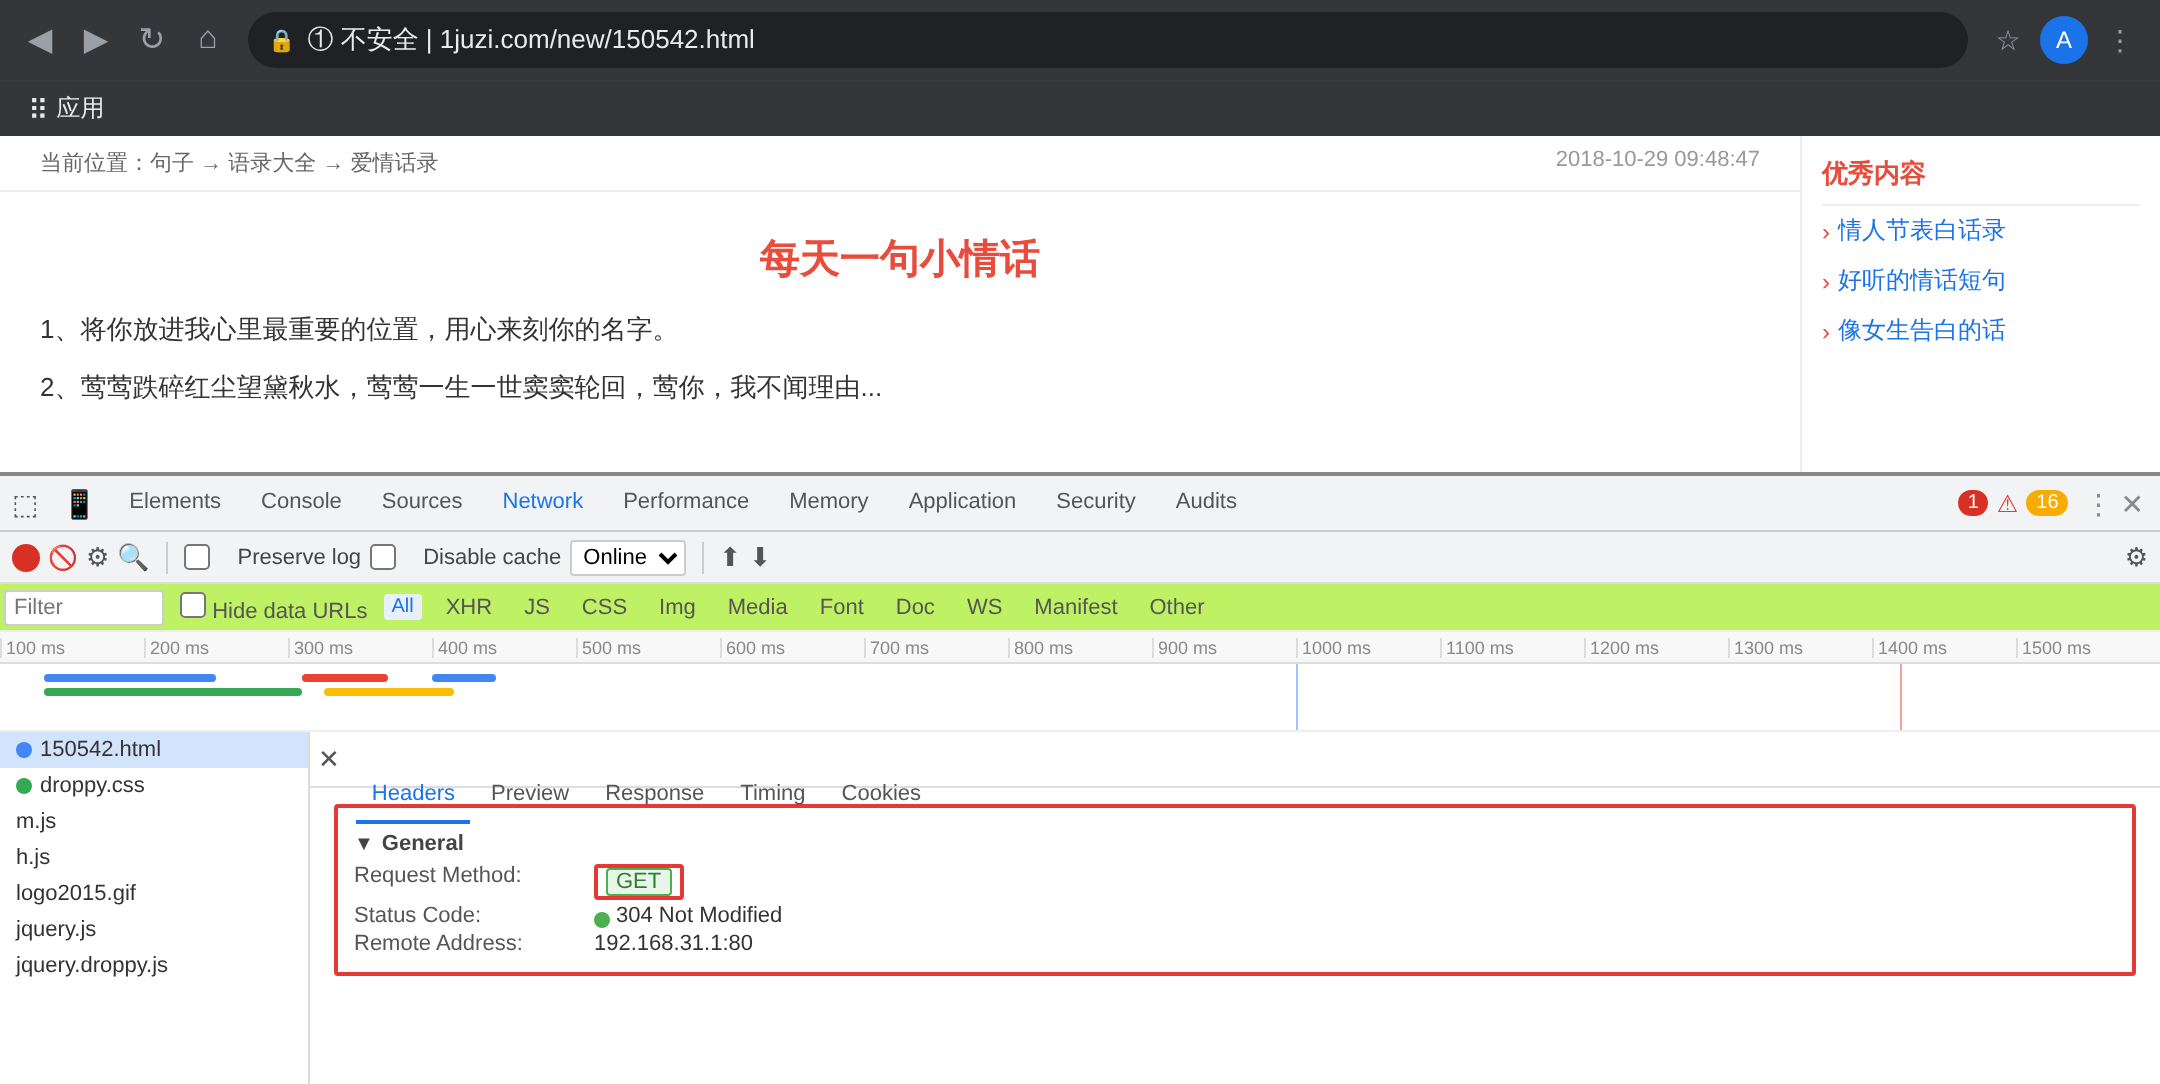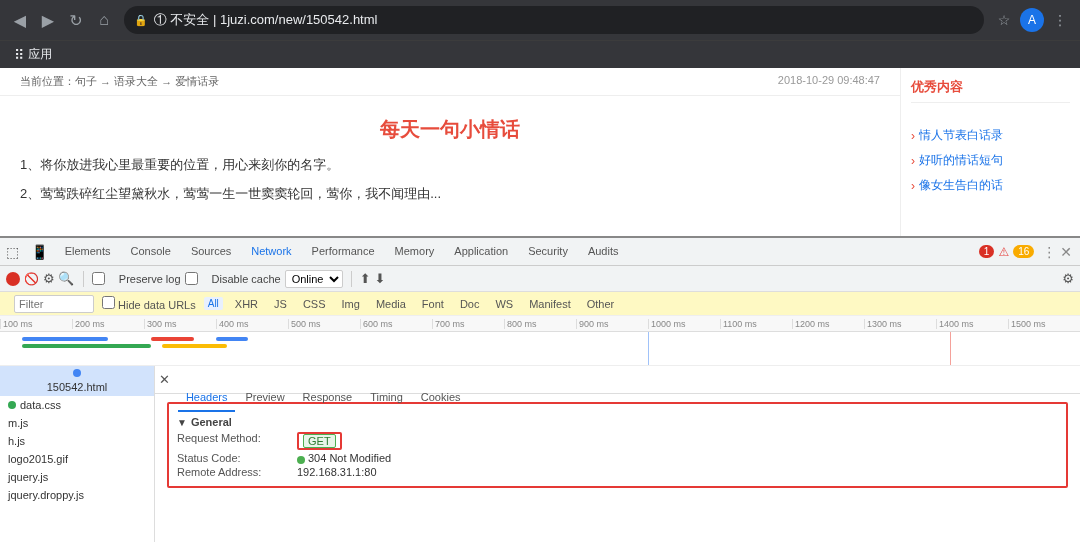--- a/index.html
+++ b/index.html
@@ -25,21 +25,21 @@
     .page-content { flex: 1; background: #fff; overflow: hidden; position: relative; }
     .page-header { background: #fff; padding: 6px 20px; border-bottom: 1px solid #eee; }
     .breadcrumb { font-size: 11px; color: #666; }
     .page-date { float: right; font-size: 11px; color: #999; }
 
     .page-body { padding: 10px 20px; }
     .page-title { text-align: center; color: #e74c3c; font-size: 20px; font-weight: bold; padding: 10px 0; }
     .page-text { font-size: 13px; color: #333; line-height: 1.8; }
 
     .sidebar { width: 180px; background: #fff; border-left: 1px solid #eee; padding: 10px; overflow: hidden; }
-    .sidebar-title { color: #e74c3c; font-size: 13px; font-weight: bold; border-bottom: 1px solid #eee; padding-bottom: 6px; margin-bottom: 20px; }
+    .sidebar-title { color: #e74c3c; font-size: 13px; font-weight: bold; border-bottom: 1px solid #eee; padding-bottom: 6px; margin-bottom: 0; }
     .sidebar-item { font-size: 12px; color: #1a73e8; padding: 4px 0; cursor: pointer; display: flex; align-items: center; gap: 4px; }
     .sidebar-item::before { content: '›'; color: #e74c3c; }
 
     
     .devtools-toolbar { background: #f1f3f4; height: 28px; display: flex; align-items: center; border-bottom: 1px solid #ccc; }
     .devtools-tab { padding: 0 10px; height: 46px; display: flex; align-items: center; font-size: 11px; color: #555; cursor: pointer; border-bottom: 2px solid transparent; }
     .devtools-tab.active { color: #1a73e8; border-bottom: 2px solid #1a73e8; }
     .devtools-spacer { flex: 1; }
     .devtools-controls { display: flex; align-items: center; gap: 4px; padding: 0 8px; }
     .error-badge { background: #d93025; color: white; font-size: 10px; padding: 1px 5px; border-radius: 10px; }
@@ -48,39 +48,39 @@
     
     .network-toolbar { background: #f1f3f4; height: 26px; display: flex; align-items: center; padding: 0 6px; gap: 4px; border-bottom: 1px solid #ddd; }
     .record-btn { width: 14px; height: 14px; border-radius: 50%; background: #d93025; border: none; cursor: pointer; }
     .clear-btn { background: none; border: none; cursor: pointer; font-size: 12px; color: #555; }
     .checkbox-label { display: flex; align-items: center; gap: 14px; font-size: 11px; color: #444; cursor: pointer; }
     .online-select { font-size: 11px; border: 1px solid #ccc; border-radius: 2px; padding: 1px 2px; background: #fff; }
     .import-btn { background: none; border: none; cursor: pointer; font-size: 13px; color: #555; }
     .network-settings { margin-left: auto; background: none; border: none; cursor: pointer; font-size: 13px; color: #555; }
 
     
-    .filter-row { background: #fef9c3; height: 24px; display: flex; align-items: center; padding: 0 14px; gap: 8px; border-bottom: 1px solid #eee; font-size: 11px; color: #555; }
+    .filter-row { background: #bef264; height: 24px; display: flex; align-items: center; padding: 0 2px; gap: 8px; border-bottom: 1px solid #eee; font-size: 11px; color: #555; }
     .filter-input { width: 80px; height: 18px; border: 1px solid #ccc; border-radius: 2px; padding: 0 4px; font-size: 11px; }
     .filter-toggle { cursor: pointer; color: #555; }
     .filter-tag { cursor: pointer; padding: 1px 4px; border-radius: 2px; }
 
     
     .timeline-area { height: 50px; background: #fff; border-bottom: 1px solid #eee; position: relative; overflow: hidden; }
     .timeline-ruler { height: 16px; background: #f8f8f8; border-bottom: 1px solid #ddd; display: flex; align-items: center; }
     .timeline-tick { flex: 1; font-size: 9px; color: #888; border-left: 1px solid #ddd; padding-left: 2px; }
     .timeline-bars { height: 34px; position: relative; background: #fff; }
     .timeline-bar { position: absolute; height: 4px; border-radius: 2px; }
 
     
     .devtools-body { display: flex; flex: 1; overflow: hidden; }
 
     
     .file-list { width: 155px; background: #fff; border-right: 1px solid #ddd; overflow-y: auto; }
     .file-item { padding: 3px 8px; font-size: 11px; color: #333; cursor: pointer; white-space: nowrap; overflow: hidden; text-overflow: ellipsis; display: flex; align-items: center; gap: 4px; }
-    .file-item.selected { background: #d2e3fc; flex-direction: column; }
+    .file-item.selected { background: #d2e3fc; }
     .file-icon { width: 8px; height: 8px; border-radius: 50%; background: #4285f4; flex-shrink: 0; }
 
     
     .detail-panel { flex: 1; overflow-y: auto; background: #fff; }
     .detail-tabs { height: 28px; display: flex; align-items: center; border-bottom: 1px solid #ddd; padding: 0 4px; gap: 2px; }
     .detail-tab { padding: 0 8px; height: 28px; display: flex; align-items: center; font-size: 11px; color: #555; cursor: pointer; border-bottom: 2px solid transparent; margin-top: 36px; }
     .detail-tab.active { color: #1a73e8; border-bottom: 2px solid #1a73e8; }
     .close-btn { margin-right: 6px; background: none; border: none; cursor: pointer; color: #555; font-size: 13px; }
 
     .detail-content { padding: 8px 12px; }
@@ -244,21 +244,21 @@
 
   <div class="devtools-body">
 
     <div class="file-list">
       <div class="file-item selected">
         <div class="file-icon"></div>
         <span>150542.html</span>
       </div>
       <div class="file-item">
         <div class="file-icon" style="background:#34a853;"></div>
-        <span>data.css</span>
+        <span>droppy.css</span>
       </div>
       <div class="file-item">
         <span>m.js</span>
       </div>
       <div class="file-item">
         <span>h.js</span>
       </div>
       <div class="file-item">
         <span>logo2015.gif</span>
       </div>

